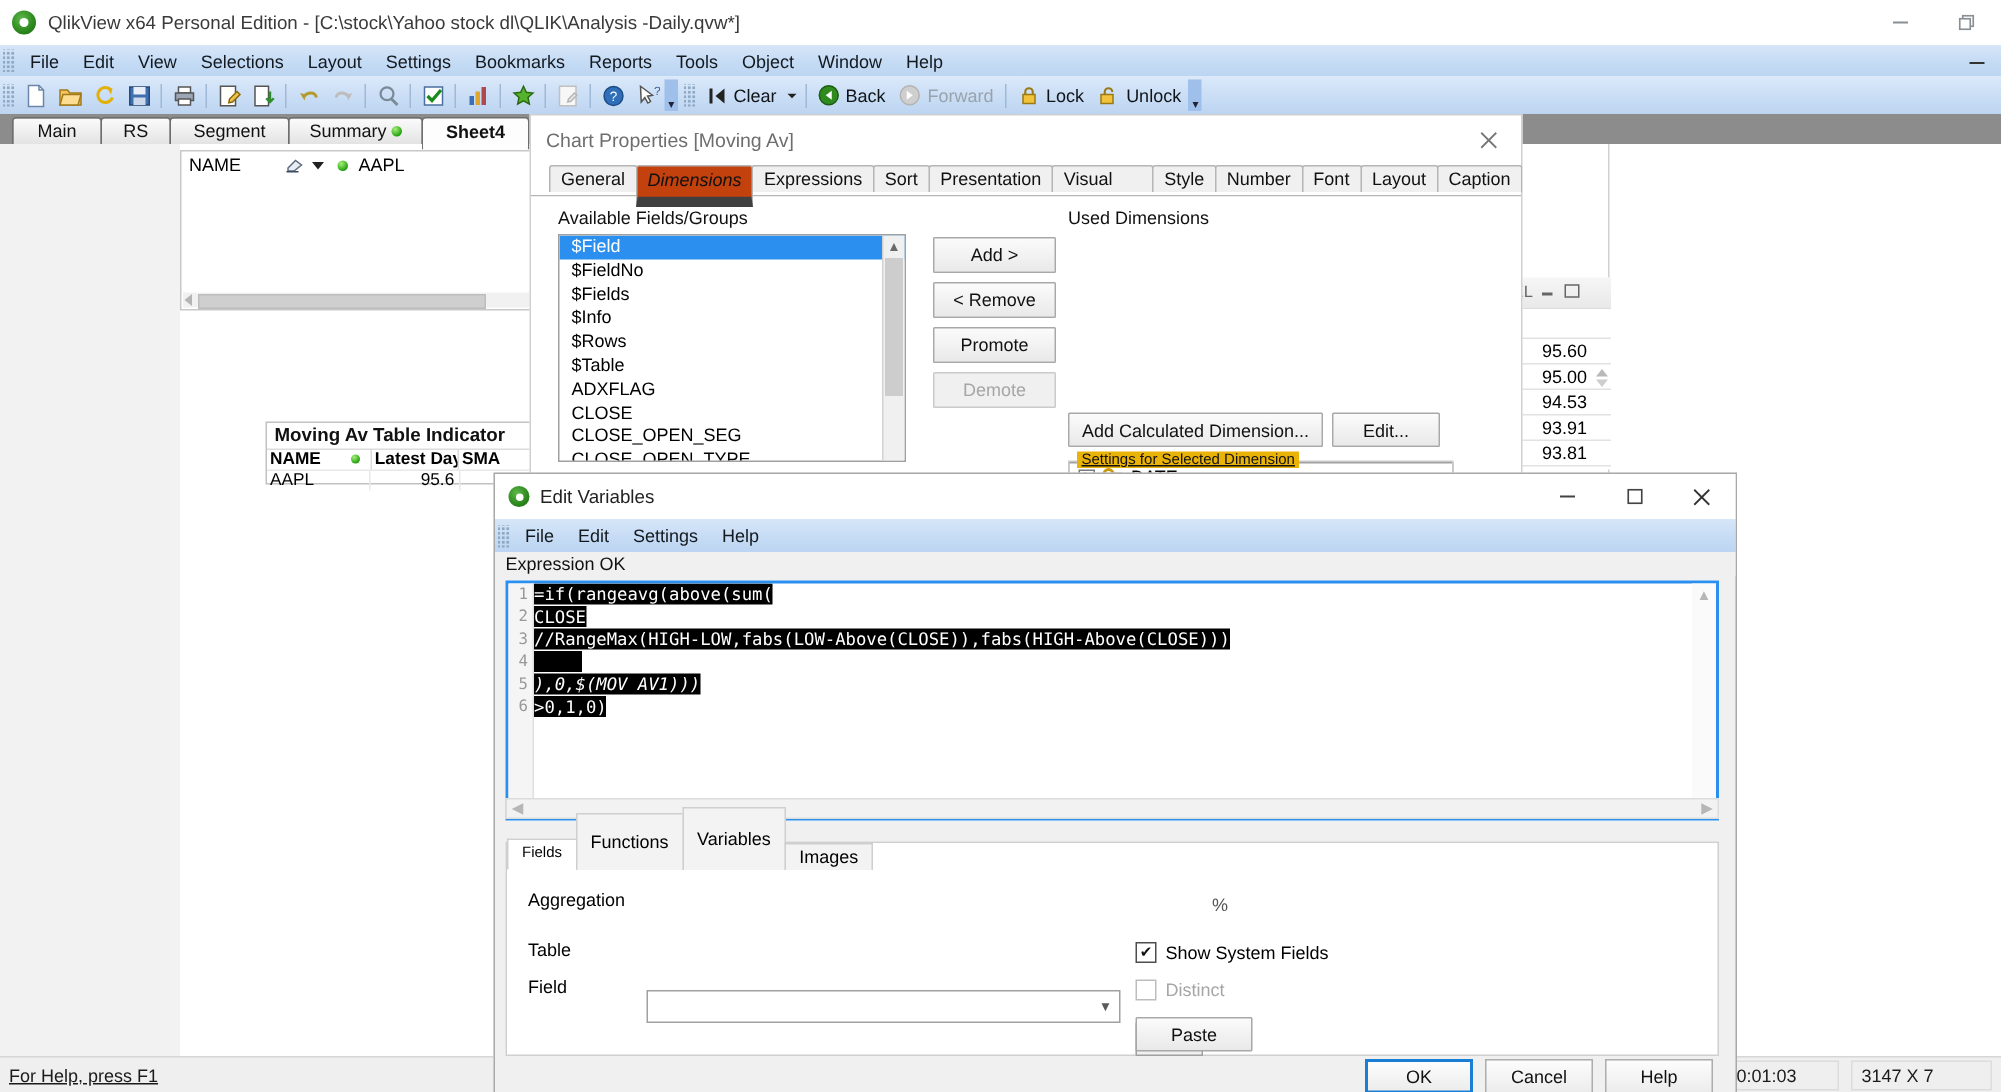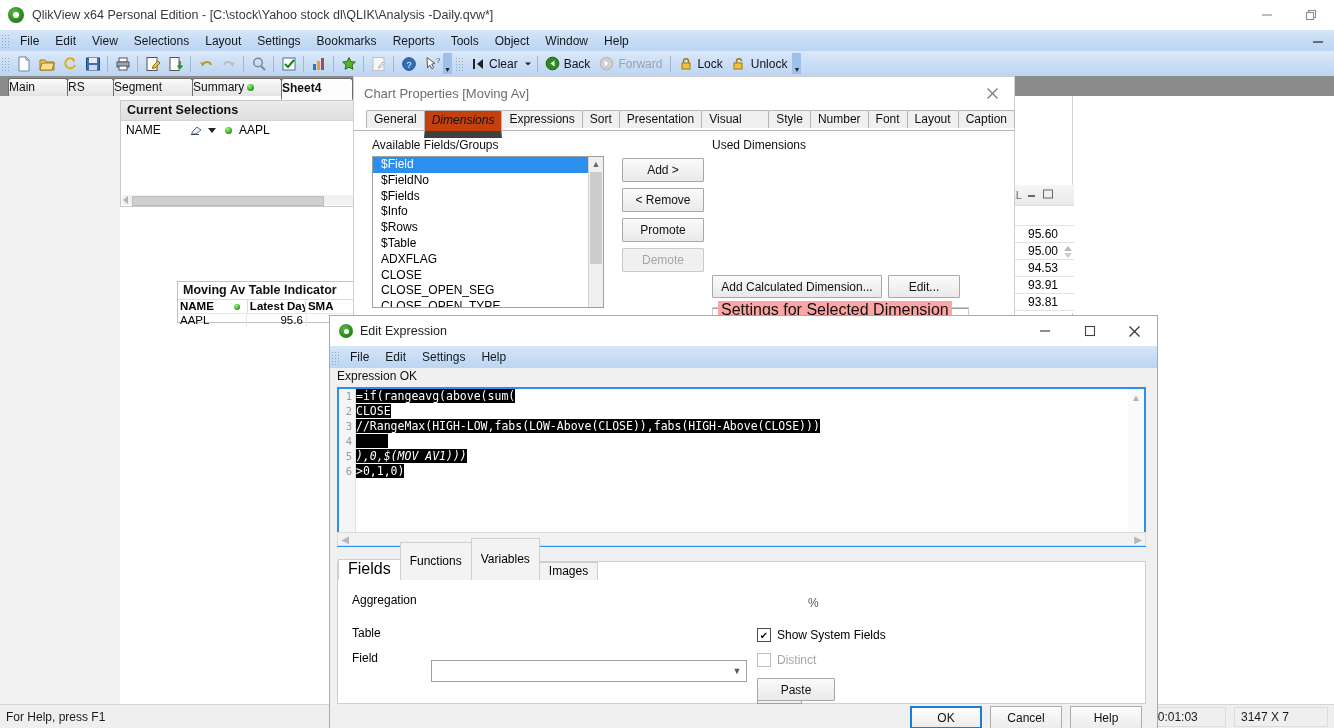--- a/index.html
+++ b/index.html
@@ -51,21 +51,21 @@
   .tb-ico svg{display:block;}
   .tb-sep{width:1px;height:16px;background:#9fb8d6;margin:0 3px;flex:none;}
   .tb-overflow{width:9px;height:21px;display:flex;flex-direction:column;align-items:center;justify-content:flex-end;
     background:#9ec0ea;margin-right:2px;flex:none;font-size:8px;color:#223;}
   .tb-text{font-size:12px;color:#101418;padding-right:5px;white-space:nowrap;}
   .tb-text.dim{color:#9aa3ac;}
   .tb-grp{display:flex;align-items:center;}
   
   #qv-sheettabs{left:0;top:76px;width:1334px;height:20px;background:#8c8c8c;}
   .sheettab{
-    position:absolute;top:2px;height:18px;line-height:17px;
+    position:absolute;top:2px;height:18px;line-height:17px;text-align:center;
     background:linear-gradient(to bottom,#fbfbfb,#e2e2e2);
     border:1px solid #6e6e6e;border-bottom:none;
     border-top-left-radius:3px;border-top-right-radius:3px;
     font-size:12px;color:#111;
   }
   .sheettab.active{background:#fdfdfd;font-weight:bold;height:20px;line-height:18px;top:2px;z-index:5;border-bottom:1px solid #fdfdfd;}
   .greendot{display:inline-block;width:7px;height:7px;border-radius:50%;
     background:radial-gradient(circle at 35% 30%,#a6f07a,#24a310 70%,#0d6b06);
     vertical-align:middle;margin-left:3px;}
   
@@ -104,21 +104,21 @@
   #rtpanel .rt-blank{height:19px;border-bottom:1px solid #e2e2e2;}
   #rtpanel .rt-row{height:16px;line-height:16px;text-align:right;padding-right:16px;font-size:12px;border-bottom:1px solid #e2e2e2;}
   #rtpanel .rt-vsb{position:absolute;right:0;top:59px;width:12px;height:36px;}
   #rtpanel .rt-vsb .a{width:0;height:0;margin:2px auto;border-left:4px solid transparent;border-right:4px solid transparent;}
   #rtpanel .rt-vsb .up{border-bottom:5px solid #b9b9b9;}
   #rtpanel .rt-vsb .dn{border-top:5px solid #cdcdcd;}
   #divider-v{left:1072px;top:96px;width:1px;height:608px;background:#d0d0d0;}
   
   #qv-statusbar{left:0;top:704px;width:1334px;height:24px;background:#efefef;border-top:1px solid #d6d6d6;display:flex;align-items:center;}
   #qv-statusbar .sb-cell{height:18px;line-height:18px;font-size:12px;color:#1b1b1b;padding:0 6px;}
-  #qv-statusbar .sb-main{width:300px;background:#efefef;}
+  #qv-statusbar .sb-main{width:300px;background:#efefef;text-decoration:underline;}
   
   #chartprops{
     left:353px;top:76px;width:660px;height:240px;background:#ffffff;
     border:1px solid #d0d0d0;box-shadow:0 0 0 0 transparent;
   }
   #cp-title{height:33px;display:flex;align-items:center;padding-left:10px;font-size:13px;color:#6e6e6e;gap:45px;}
   #cp-close{margin-left:auto;width:44px;height:33px;display:flex;align-items:center;justify-content:center;color:#777;font-size:15px;}
   .tabstrip{display:flex;align-items:flex-start;height:20px;padding-left:12px;border-bottom:1px solid #b5b5b5;position:relative;}
   .tabstrip .tab{
     height:17px;line-height:17px;padding:0 7px;font-size:12px;color:#111;
@@ -139,21 +139,21 @@
     font-size:12px;color:#111;display:flex;align-items:center;justify-content:center;
     border-radius:1px;
   }
   .btn.disabled{color:#a6a6a6;background:#f0f0f0;border-color:#cacaca;}
   .plusbox{
     width:9px;height:9px;border:1px solid #7a7a7a;background:#fff;position:relative;display:inline-block;
   }
   .plusbox:before{content:"";position:absolute;left:3px;top:1px;width:1px;height:7px;background:#333;}
   .plusbox:after{content:"";position:absolute;left:1px;top:3px;width:7px;height:1px;background:#333;}
   .group-box{border:1px solid #c9c9c9;position:absolute;}
-  .group-legend{position:absolute;background:#fca5a5;padding:0 3px;font-size:16px;color:#111;text-decoration:underline;}
+  .group-legend{position:absolute;background:#eab308;padding:0 3px;font-size:10px;color:#111;text-decoration:underline;}
   
   #editexpr{
     left:329px;top:315px;width:827px;height:413px;background:#f0f0f0;
     border:1px solid #a9a9a9;
   }
   #ee-title{height:30px;display:flex;align-items:center;background:#ffffff;}
   #ee-title .qicon{
     width:14px;height:14px;border-radius:50%;margin-left:9px;margin-right:7px;flex:none;
     background:radial-gradient(circle at 40% 35%,#5fb84a 0%,#2f8b20 55%,#176a10 100%);position:relative;
   }
@@ -408,21 +408,20 @@
     <div class="sheettab" style="left:113px;width:78px;"><span>Segment</span></div>
     <div class="sheettab" style="left:192px;width:88px;"><span>Summary</span><span class="greendot"></span></div>
     <div class="sheettab active" style="left:281px;width:70px;"><span>Sheet4</span></div>
   </div>
 
   <div class="abs" id="qv-canvas"></div>
   <div class="abs" id="left-white"></div>
   <div class="abs" id="divider-v"></div>
 
   <div class="abs" id="cursel">
-    <div class="cs-title">Current Selections</div>
     <div class="cs-row">
       <div class="cs-field">NAME</div>
       <div class="eraser">
         <svg width="16" height="12" viewBox="0 0 16 12">
             <path d="M4 8l5-5 4 3-5 4H4z" fill="#e9edf3" stroke="#5c6b80"></path>
             <line x1="3" y1="10.5" x2="11" y2="10.5" stroke="#3a4a60"></line>
           </svg>
       </div>
       <div class="caret"></div>
       <span class="greendot" style="margin-left:9px"></span>
@@ -562,21 +561,21 @@
 
     <div class="group-box" style="left:358px;top:176px;width:255px;height:10px;"></div>
     <div class="group-legend" style="left:364px;top:170px;">Settings for Selected Dimension</div>
   </div>
 </div>
 
 <div class="abs" id="editexpr">
 
   <div id="ee-title">
     <div class="qicon"></div>
-    <div class="t">Edit Expression</div>
+    <div class="t">Edit Variables</div>
     <div style="margin-left:auto;display:flex;height:30px;">
       <div class="wbtn">
         <svg width="12" height="12" viewBox="0 0 12 12">
             <line x1="1" y1="6" x2="11" y2="6" stroke="#444" stroke-width="1.2"></line>
           </svg>
         </div>
       <div class="wbtn">
         <svg width="12" height="12" viewBox="0 0 12 12">
             <rect x="1.5" y="1.5" width="9" height="9" fill="none" stroke="#444" stroke-width="1.1"></rect>
           </svg>
@@ -627,21 +626,21 @@
   <div class="abs" id="ee-hscroll" style="left:7px;top:216px;">
     <div class="arr" style="position:absolute;left:0;top:0;">◀</div>
     <div class="arr" style="position:absolute;right:0;top:0;">▶</div>
   </div>
 
   <div class="abs" style="left:7px;top:245px;width:809px;height:143px;border:1px solid #cfcfcf;background:#ffffff;box-sizing:border-box;">
     <div style="position:absolute;left:200px;top:-2px;right:0;height:1px;"></div>
   </div>
   <div class="abs" style="left:8px;top:245px;display:flex;align-items:flex-end;height:19px;z-index:6;">
     <div class="ee-tabstrip"></div>
-    <div class="tab" style="height:19px;line-height:18px;padding:0 9px;font-size:16px;border:1px solid #cfcfcf;border-bottom:1px solid #ffffff;background:#ffffff;margin-right:-1px;">Fields</div>
+    <div class="tab" style="height:19px;line-height:18px;padding:0 9px;font-size:10px;border:1px solid #cfcfcf;border-bottom:1px solid #ffffff;background:#ffffff;margin-right:-1px;">Fields</div>
     <div class="tab" style="height:17px;line-height:16px;padding:10px 9px;font-size:12px;border:1px solid #cfcfcf;border-bottom:none;background:#f3f3f3;margin-right:-1px;">Functions</div>
     <div class="tab" style="height:17px;line-height:16px;padding:12px 9px;font-size:12px;border:1px solid #cfcfcf;border-bottom:none;background:#f3f3f3;margin-right:-1px;">Variables</div>
     <div class="tab" style="height:17px;line-height:16px;padding:0 9px;font-size:12px;border:1px solid #cfcfcf;border-bottom:none;background:#f3f3f3;">Images</div>
   </div>
 
   <div class="abs" style="left:22px;top:277px;">Aggregation</div>
   <div class="combo abs" style="left:101px;top:276px;width:316px;">
     <span></span>
     <span class="cbtn">▼</span>
   </div>

